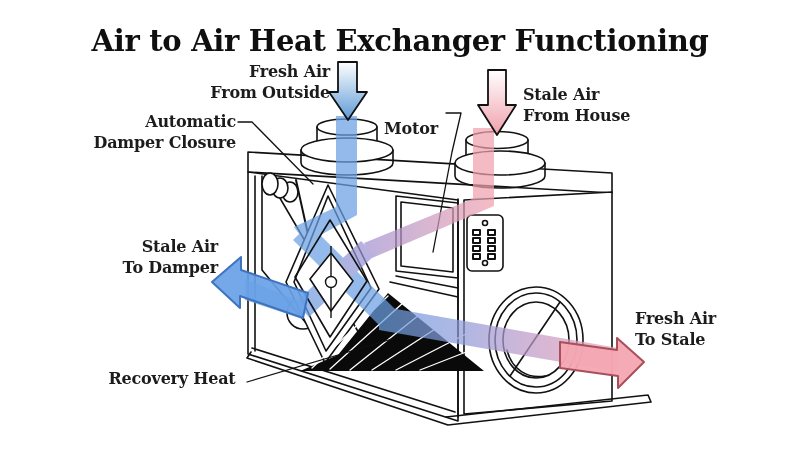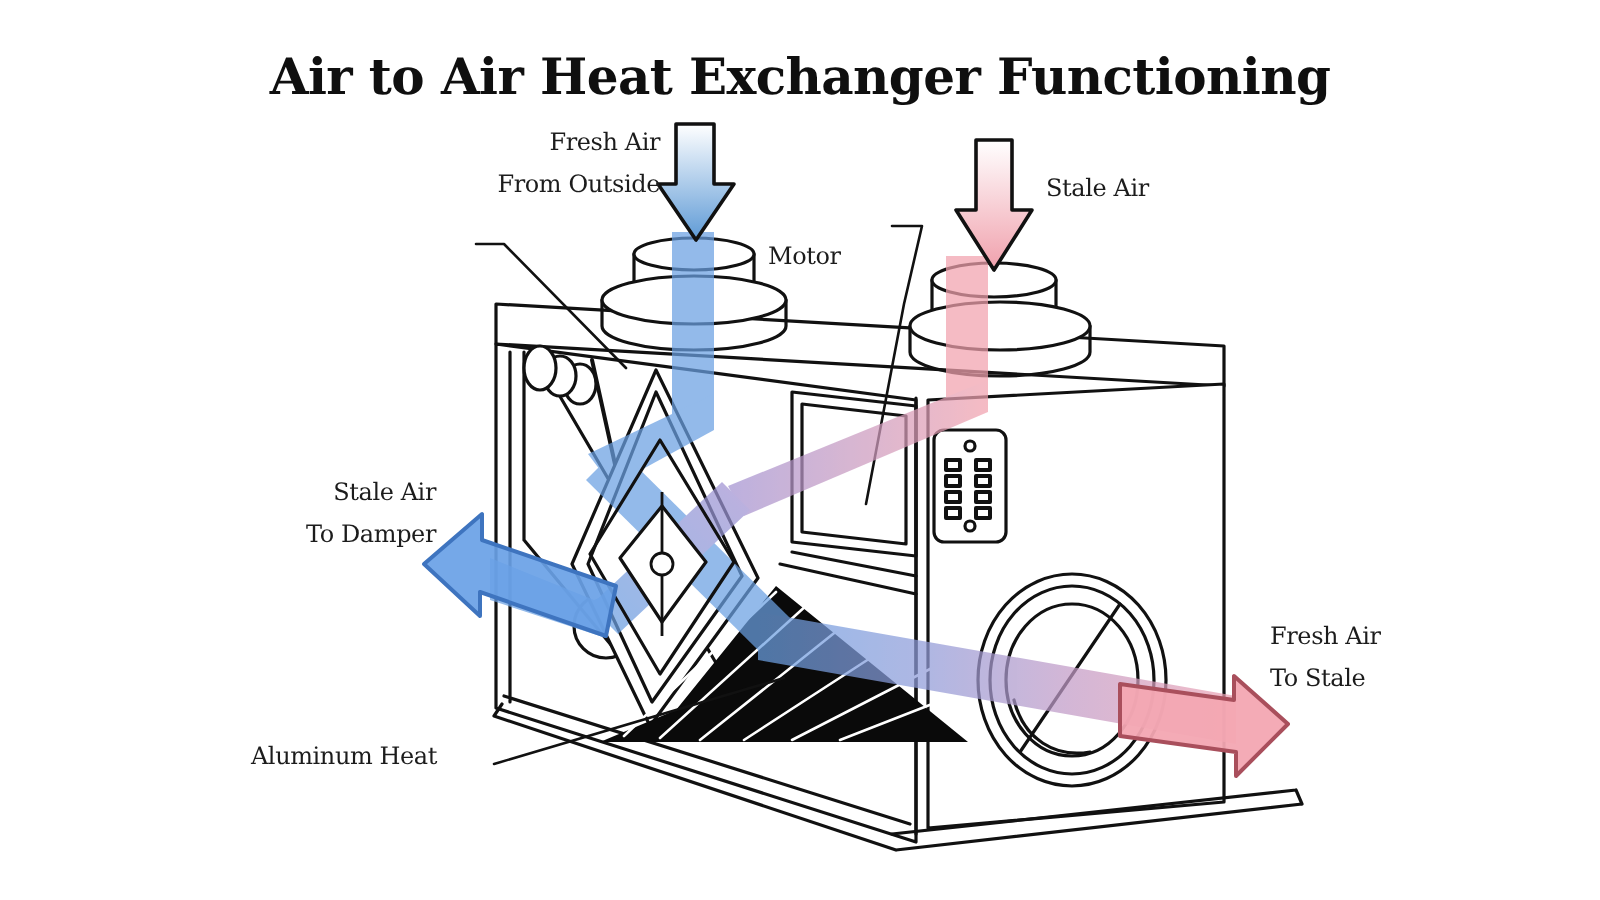--- a/index.html
+++ b/index.html
@@ -1,22 +1,22 @@
 <!DOCTYPE html>
 <html><head>
 <meta charset="utf-8">
 <style>
   html,body{margin:0;padding:0;background:#fff;}
   .stage{position:relative;width:800px;height:450px;background:#fff;overflow:hidden;
          font-family:"DejaVu Serif","Liberation Serif",serif;color:#1c1c1c;}
   .stage svg{position:absolute;left:0;top:0;}
-  .lbl{position:absolute;font-size:12px;line-height:21px;font-weight:400;
+  .lbl{position:absolute;font-size:16px;line-height:21px;font-weight:700;
        letter-spacing:-0.2px;white-space:nowrap;}
   .title{position:absolute;left:0;right:0;top:24px;text-align:center;
-         font-size:25px;font-weight:700;letter-spacing:-0.3px;color:#0f0f0f;}
+         font-size:29px;font-weight:700;letter-spacing:-0.3px;color:#0f0f0f;}
   .r{text-align:right;} .c{text-align:center;}
 </style>
 </head>
 <body>
 
 <div class="stage">
 
 <svg width="800" height="450" viewBox="0 0 800 450">
   <defs>
     <linearGradient id="gTopBlue" x1="0" y1="0" x2="0" y2="1">
@@ -162,36 +162,39 @@
 
   <div class="title">Air to Air Heat Exchanger Functioning</div>
 
   <div class="lbl r" style="left:130px;top:61px;width:200px;">
     <div>Fresh Air</div>
     <div>From Outside</div>
   </div>
 
   <div class="lbl" style="left:523px;top:84px;">
     <div>Stale Air</div>
+    <div>From House</div>
   </div>
 
   <div class="lbl" style="left:384px;top:118px;">
     <div>Motor</div>
   </div>
 
   <div class="lbl r" style="left:36px;top:111px;width:200px;">
+    <div>Automatic</div>
+    <div>Damper Closure</div>
   </div>
 
   <div class="lbl r" style="left:18px;top:236px;width:200px;">
     <div>Stale Air</div>
     <div>To Damper</div>
   </div>
 
   <div class="lbl" style="left:635px;top:308px;">
     <div>Fresh Air</div>
     <div>To Stale</div>
   </div>
 
   <div class="lbl c" style="left:72px;top:368px;width:200px;">
-    <div>Aluminum Heat</div>
+    <div>Recovery Heat</div>
   </div>
 
 </div>
 
 </body></html>

